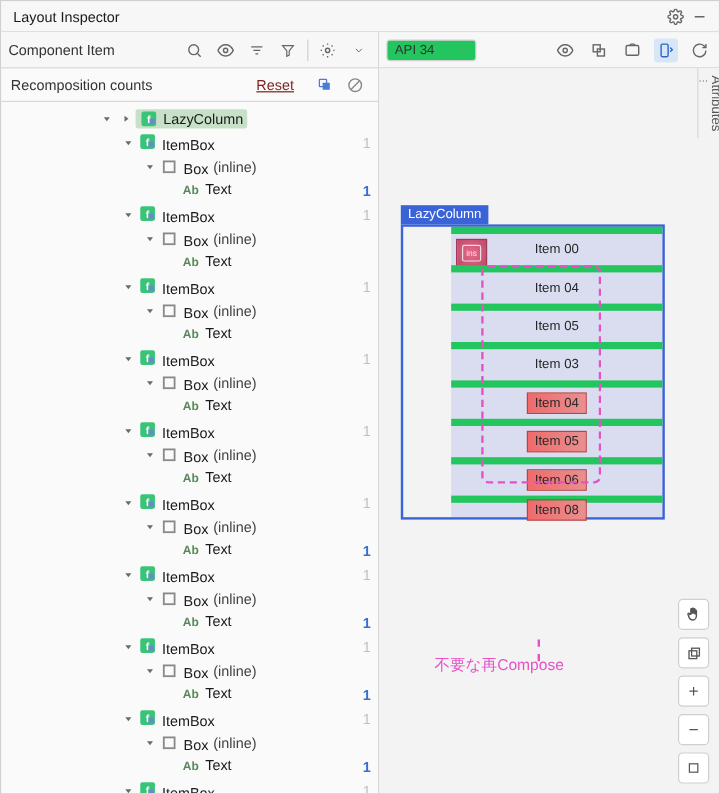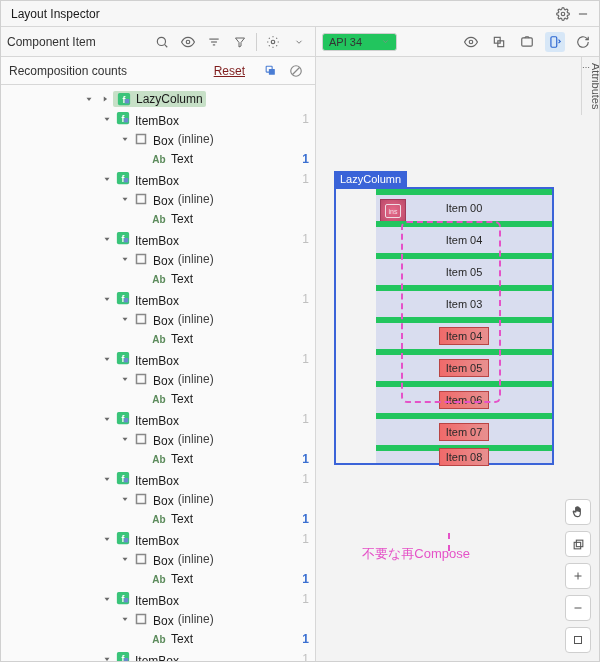--- a/index.html
+++ b/index.html
@@ -748,23 +748,20 @@
           </div>
           <div class="listrow">
             <span class="pill">Item 04</span>
           </div>
           <div class="listrow">
             <span class="pill">Item 05</span>
           </div>
           <div class="listrow">
             <span class="pill">Item 06</span>
           </div>
-          <div class="listrow">
-            <span class="pill">Item 07</span>
-          </div>
           <div class="listrow last">
             <span class="pill">Item 08</span>
           </div>
         </div>
       <div class="dashed-box"></div>
       <div class="anno-line"></div>
       <div class="anno">不要な再Compose</div>
 
       <div class="floatbtns">
         <div class="fbtn">

